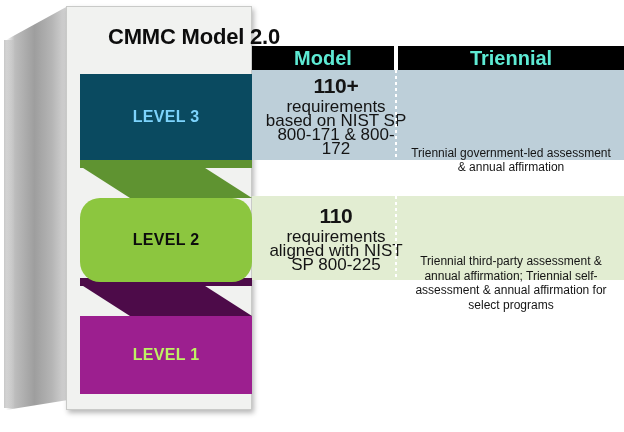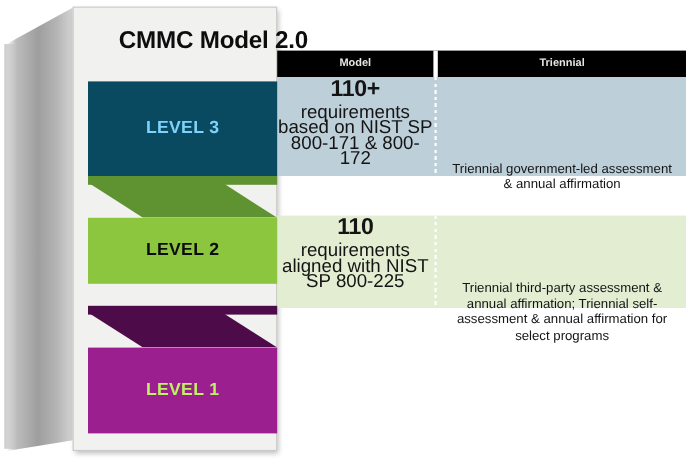--- a/index.html
+++ b/index.html
@@ -36,36 +36,36 @@
     line-height:30px;white-space:nowrap;margin-left:28px;
   }
 
   
   .hdr{
     position:absolute;left:252px;top:46px;width:372px;height:24px;
     background:#000000;
   }
   .hdr-cell{
     position:absolute;top:0;height:24px;line-height:24px;
-    color:#e5e5e5;font-weight:bold;font-size:10px;text-align:center;
+    color:#5eead4;font-weight:bold;font-size:20px;text-align:center;
   }
   .hdr-model{left:0;width:142px;}
   .hdr-assess{left:146px;width:226px;}
   .hdr-split{position:absolute;left:142px;top:0;width:4px;height:24px;background:#ffffff;}
 
   
   .band{position:absolute;left:252px;width:372px;}
   .band.l3{top:70px;height:90px;background:#bdcfd9;}
   .band.l2{top:196px;height:84px;background:#e2edd2;}
   .band.l1{top:314px;height:82px;background:#e5c8e2;}
 
   .band .col-model{
     position:absolute;left:0;top:0;width:142px;height:100%;
-    display:flex;flex-direction:column;align-items:center;justify-content:flex-start;
-    text-align:center;color:#141414;
+    display:flex;flex-direction:column;align-items:center;justify-content:center;
+    text-align:center;color:#141414;padding-left:13px;
   }
   .band .col-assess{
     position:absolute;left:146px;top:0;width:226px;height:100%;
     display:flex;align-items:center;justify-content:center;
     text-align:center;color:#141414;margin-top:45px;
   }
   .band .divider{
     position:absolute;left:143px;top:0;width:2px;height:100%;
     background:repeating-linear-gradient(to bottom,#ffffff 0,#ffffff 3px,transparent 3px,transparent 6px);
   }
@@ -73,21 +73,21 @@
   .sub-txt{font-size:17px;line-height:14px;}
   .assess-txt{font-size:12px;line-height:14.5px;padding:0 8px;}
 
   
   .lvl{
     position:absolute;left:80px;width:172px;
     display:flex;align-items:center;justify-content:center;
     font-size:16px;font-weight:bold;letter-spacing:.3px;
   }
   .lvl.l3{top:74px;height:86px;background:#0a4a60;color:#7dd3fc;}
-  .lvl.l2{top:198px;height:60px;background:#8cc63f;color:#0d0d0d;}
+  .lvl.l2{top:198px;height:84px;background:#8cc63f;color:#0d0d0d;border-radius:20px;}
   .lvl.l1{top:316px;height:78px;background:#9c1f8f;color:#bef264;}
 
   
   .ribbon{position:absolute;left:80px;width:172px;height:38px;}
   .ribbon.r-green{top:160px;background:#5f9331;
     clip-path:polygon(0 6px,122px 6px,172px 38px,50px 38px);}
   .ribbon.r-purple{top:278px;background:#4d0b49;
     clip-path:polygon(0 6px,122px 6px,172px 38px,50px 38px);}
   .ribbon-tab{position:absolute;left:80px;width:172px;height:8px;}
   .ribbon-tab.t-green{top:160px;background:#5f9331;}

